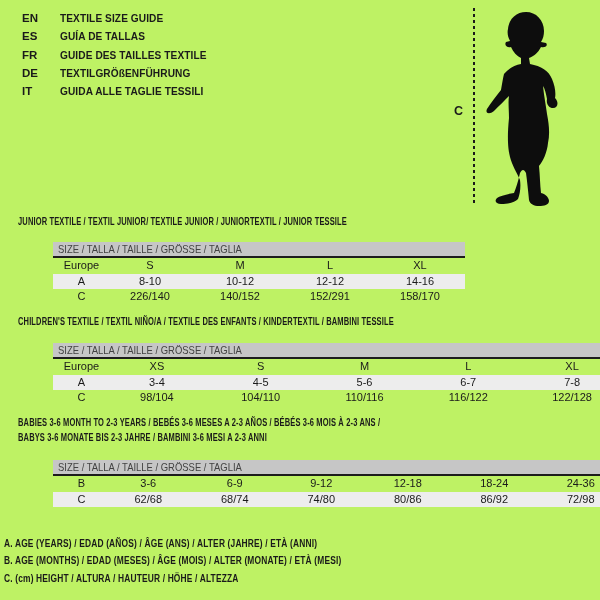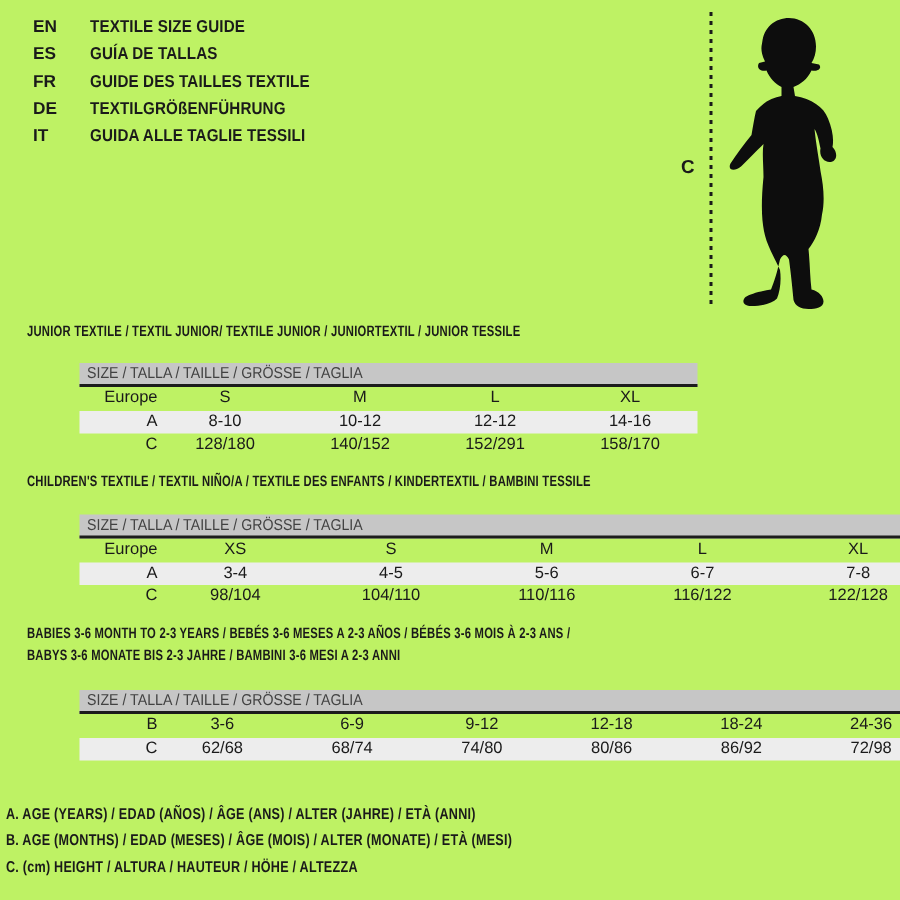--- a/index.html
+++ b/index.html
@@ -38,21 +38,21 @@
   .thead {
     background:#c6c6c6; height:14px; line-height:14px; border-bottom:2px solid #1c1c1c;
     padding-left:5px; font-size:10.5px; color:#424242; overflow:hidden;
   }
   .thead span { display:inline-block; white-space:nowrap; transform:scaleX(.9); transform-origin:left center; }
   .trow { display:grid; height:15.5px; line-height:15.5px; font-size:11px; align-items:center; }
   #table1 .trow { grid-template-columns:52px repeat(4,1fr); }
   #table2 .trow { grid-template-columns:52px repeat(5,1fr); }
   #table3 .trow { grid-template-columns:52px repeat(6,1fr); }
   .trow.alt { background:#ededed; }
-  .trow .lbl { padding-left:5px; text-align:right; }
+  .trow .lbl { padding-left:5px; text-align:center; }
   .trow .val { text-align:center; }
 
   
   .notes { position:absolute; left:4px; top:535px; font-weight:bold; font-size:10.5px; }
   .note-line { height:17.3px; line-height:17.3px; white-space:nowrap; transform:scaleX(.8); transform-origin:left center; letter-spacing:.2px; }
 </style>
 </head>
 <body>
 
 <div class="page">
@@ -108,21 +108,21 @@
     </div>
     <div class="trow alt">
       <span class="lbl">A</span>
       <span class="val">8-10</span>
       <span class="val">10-12</span>
       <span class="val">12-12</span>
       <span class="val">14-16</span>
     </div>
     <div class="trow">
       <span class="lbl">C</span>
-      <span class="val">128/180</span>
+      <span class="val">226/140</span>
       <span class="val">140/152</span>
       <span class="val">152/291</span>
       <span class="val">158/170</span>
     </div>
   </div>
 
   <div class="section-title" id="sec2-title">CHILDREN'S TEXTILE / TEXTIL NIÑO/A / TEXTILE DES ENFANTS / KINDERTEXTIL / BAMBINI TESSILE</div>
   <div class="size-table" id="table2">
     <div class="thead">
       <span>SIZE / TALLA / TAILLE / GRÖSSE / TAGLIA</span>

